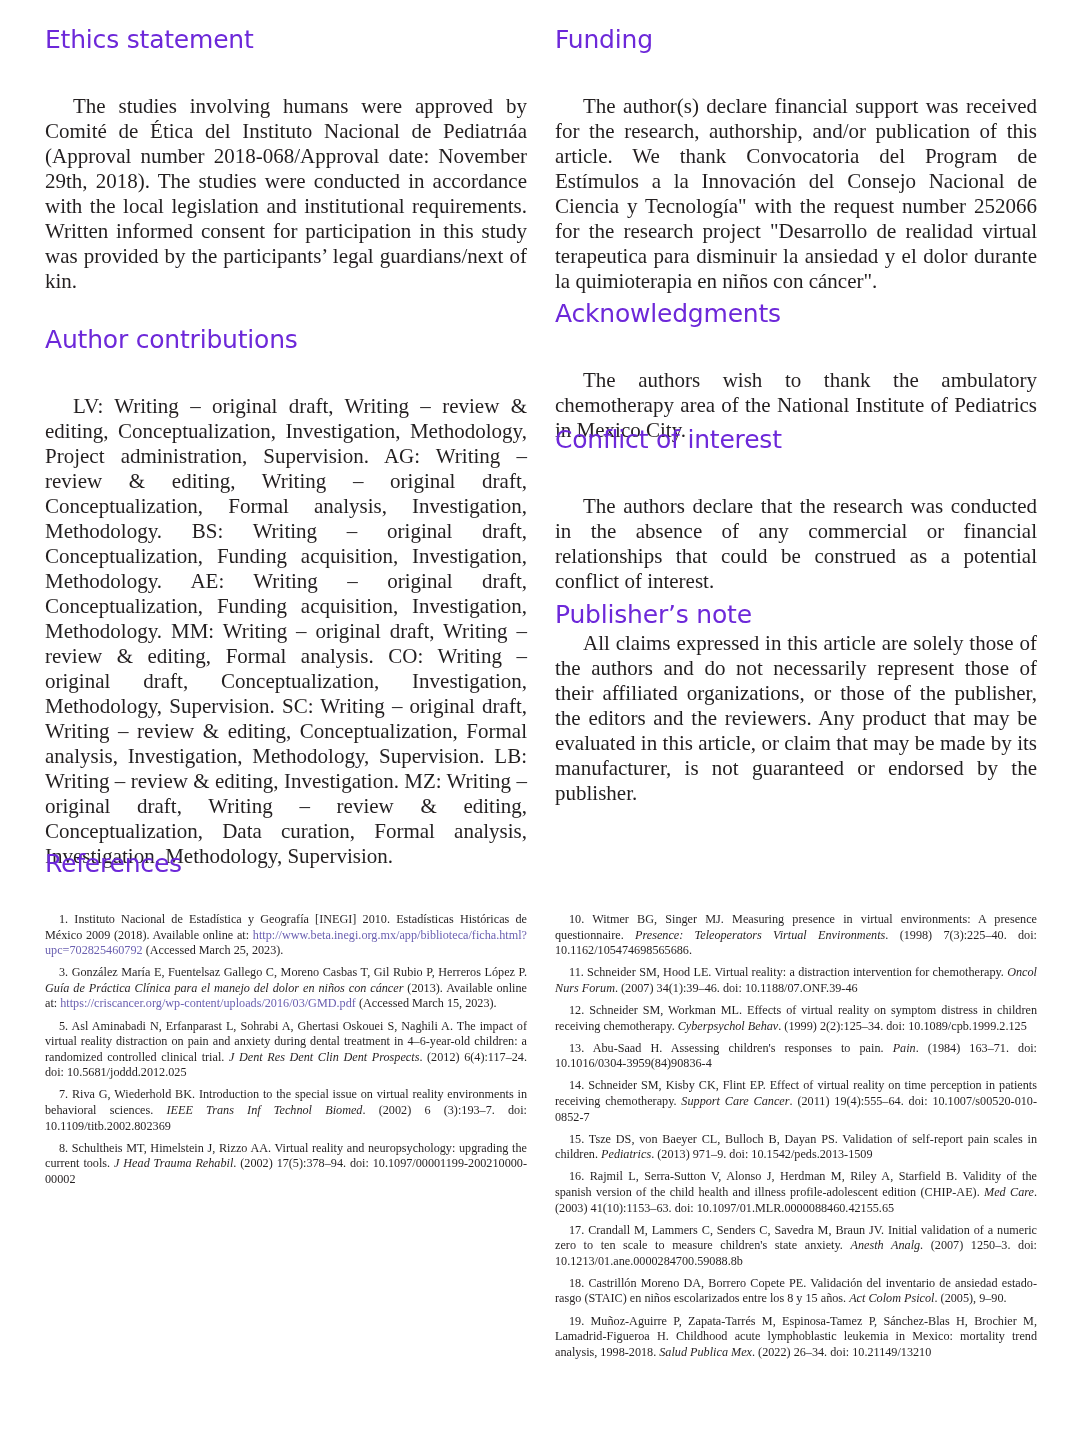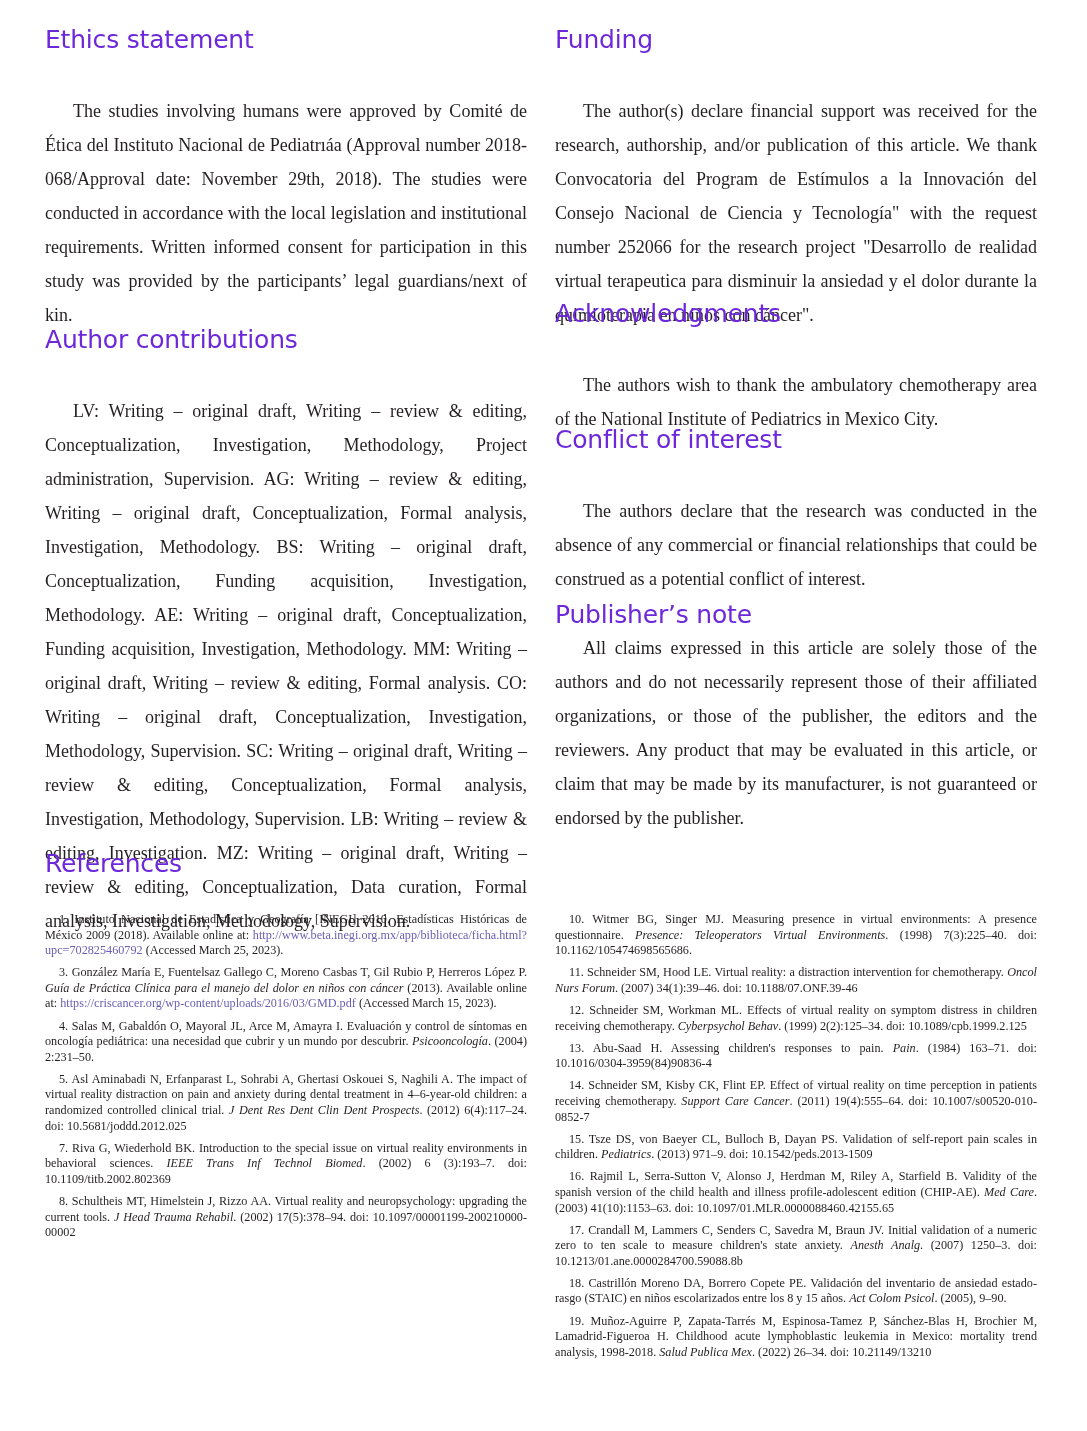--- a/index.html
+++ b/index.html
@@ -14,22 +14,22 @@
   h2 {
     font-family: "DejaVu Sans", "Liberation Sans", sans-serif;
     font-weight: normal;
     color: #6d28d9;
     font-size: 25px;
     margin: 0;
     letter-spacing: -0.2px;
     line-height: 32px;
   }
   p.body {
-    font-size: 18px;
-    line-height: 34px;
+    font-size: 21px;
+    line-height: 25px;
     margin: 0;
     text-align: justify;
     text-indent: 28px;
   }
   .section { position: absolute; left: 0; width: 482px; }
   .refs { font-size: 12.2px; line-height: 15.6px; }
   .ref { text-align: justify; text-indent: 14px; margin: 0 0 6.5px 0; }
   .ref i { font-style: italic; }
   .link { color: #6a5fb0; }
 </style>
@@ -68,21 +68,20 @@
     <h2>Publisher’s note</h2>
     <p class="body" style="">All claims expressed in this article are solely those of the authors and do not necessarily represent those of their affiliated organizations, or those of the publisher, the editors and the reviewers. Any product that may be evaluated in this article, or claim that may be made by its manufacturer, is not guaranteed or endorsed by the publisher.</p>
   </section>
 </div>
 
 <h2 style="position:absolute; left:45px; top:848px;">References</h2>
 
 <div class="col col-left refs" style="top:912px;" id="refs-left">
     <p class="ref"><span>1. Instituto Nacional de Estadística y Geografía [INEGI] 2010. Estadísticas Históricas de México 2009 (2018). Available online at: </span><a class="link">http://www.beta.inegi.org.mx/app/biblioteca/ficha.html?upc=702825460792</a><span> (Accessed March 25, 2023).</span></p>
     <p class="ref"><span>3. González María E, Fuentelsaz Gallego C, Moreno Casbas T, Gil Rubio P, Herreros López P. </span><i>Guía de Práctica Clínica para el manejo del dolor en niños con cáncer</i><span> (2013). Available online at: </span><a class="link">https://criscancer.org/wp-content/uploads/2016/03/GMD.pdf</a><span> (Accessed March 15, 2023).</span></p>
-    <p class="ref"><span>4. Salas M, Gabaldón O, Mayoral JL, Arce M, Amayra I. Evaluación y control de síntomas en oncología pediátrica: una necesidad que cubrir y un mundo por descubrir. </span><i>Psicooncología</i><span>. (2004) 2:231–50.</span></p>
     <p class="ref"><span>5. Asl Aminabadi N, Erfanparast L, Sohrabi A, Ghertasi Oskouei S, Naghili A. The impact of virtual reality distraction on pain and anxiety during dental treatment in 4–6-year-old children: a randomized controlled clinical trial. </span><i>J Dent Res Dent Clin Dent Prospects</i><span>. (2012) 6(4):117–24. doi: 10.5681/joddd.2012.025</span></p>
     <p class="ref"><span>7. Riva G, Wiederhold BK. Introduction to the special issue on virtual reality environments in behavioral sciences. </span><i>IEEE Trans Inf Technol Biomed</i><span>. (2002) 6 (3):193–7. doi: 10.1109/titb.2002.802369</span></p>
     <p class="ref"><span>8. Schultheis MT, Himelstein J, Rizzo AA. Virtual reality and neuropsychology: upgrading the current tools. </span><i>J Head Trauma Rehabil</i><span>. (2002) 17(5):378–94. doi: 10.1097/00001199-200210000-00002</span></p>
   </div>
 <div class="col col-right refs" style="top:912px;" id="refs-right">
     <p class="ref"><span>10. Witmer BG, Singer MJ. Measuring presence in virtual environments: A presence questionnaire. </span><i>Presence: Teleoperators Virtual Environments</i><span>. (1998) 7(3):225–40. doi: 10.1162/105474698565686.</span></p>
     <p class="ref"><span>11. Schneider SM, Hood LE. Virtual reality: a distraction intervention for chemotherapy. </span><i>Oncol Nurs Forum</i><span>. (2007) 34(1):39–46. doi: 10.1188/07.ONF.39-46</span></p>
     <p class="ref"><span>12. Schneider SM, Workman ML. Effects of virtual reality on symptom distress in children receiving chemotherapy. </span><i>Cyberpsychol Behav</i><span>. (1999) 2(2):125–34. doi: 10.1089/cpb.1999.2.125</span></p>
     <p class="ref"><span>13. Abu-Saad H. Assessing children's responses to pain. </span><i>Pain</i><span>. (1984) 163–71. doi: 10.1016/0304-3959(84)90836-4</span></p>
     <p class="ref"><span>14. Schneider SM, Kisby CK, Flint EP. Effect of virtual reality on time perception in patients receiving chemotherapy. </span><i>Support Care Cancer</i><span>. (2011) 19(4):555–64. doi: 10.1007/s00520-010-0852-7</span></p>

